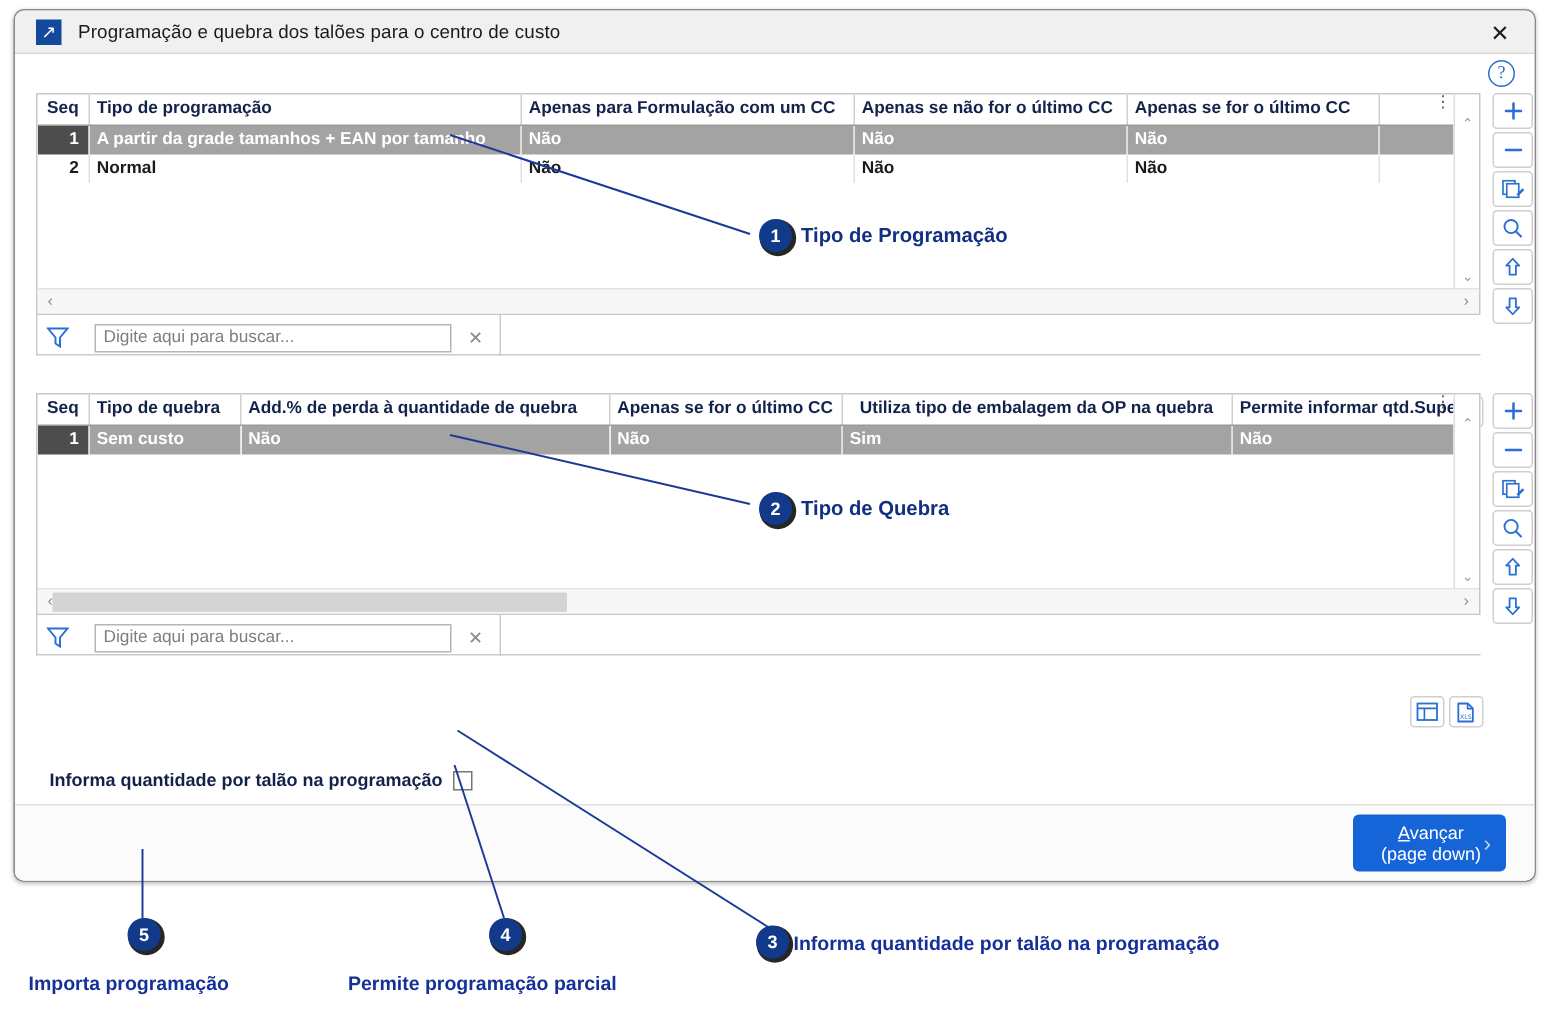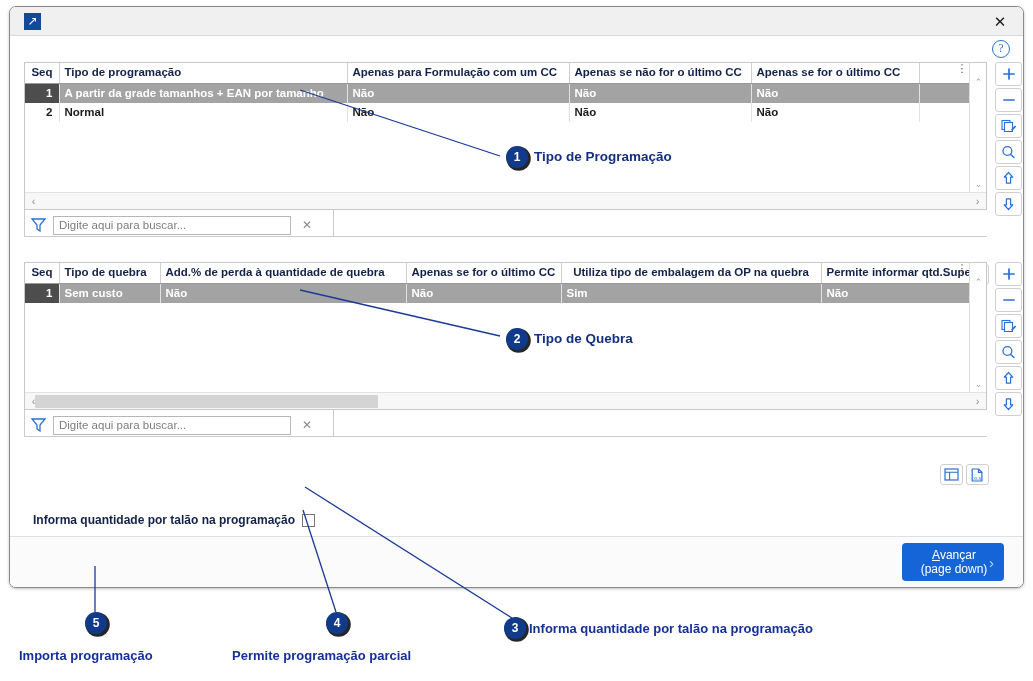--- a/index.html
+++ b/index.html
@@ -205,21 +205,21 @@
     display: flex; align-items: center;
   }
   .funnel { width: 20px; height: 18px; display:flex; align-items:center; justify-content:center; cursor: pointer; }
   .fsearch {
     width: 238px; height: 19px;
     border: 1px solid #b6b6b6;
     background: #ffffff;
     font-size: 11.5px;
     color: #1a1a1a;
     padding: 0 5px;
-    margin-left: 5px;
+    margin-left: 15px;
     font-family: "Liberation Sans", sans-serif;
     outline: none;
   }
   .fsearch::placeholder { color: #7e7e7e; }
   .fclear {
     width: 22px; height: 20px;
     margin-left: 5px;
     display: flex; align-items: center; justify-content: center;
     color: #8a8a8a; font-size: 12px; cursor: pointer;
   }
@@ -371,20 +371,21 @@
 </style>
 </head>
 <body>
 
 <div id="root">
 
   <div class="window">
 
     <div class="titlebar">
       <div class="title-icon">↗</div>
+      <div class="title-text">Programação e quebra dos talões para o centro de custo</div>
       <div class="title-close">✕</div>
     </div>
 
     <div class="body-area">
 
       <div class="help-icon">?</div>
 
       <div class="gridpanel" style="left:14px; top:26px; width:963px; height:148px;">
         <div class="grid-wrap" style="width:963px; height:148px;">
           <div class="grid-scroller">

